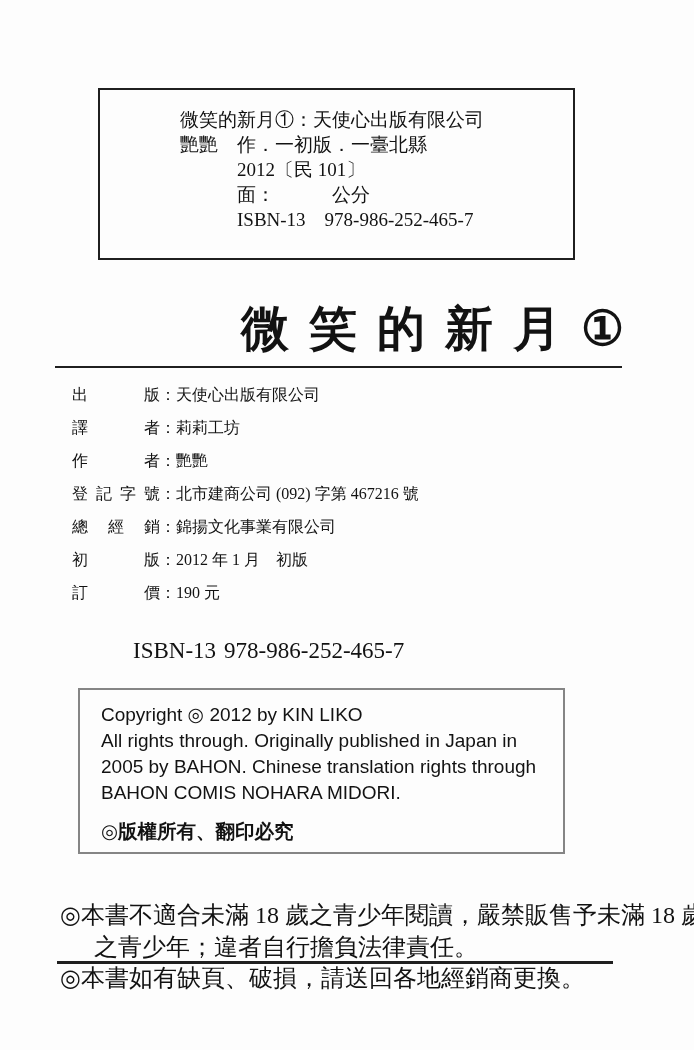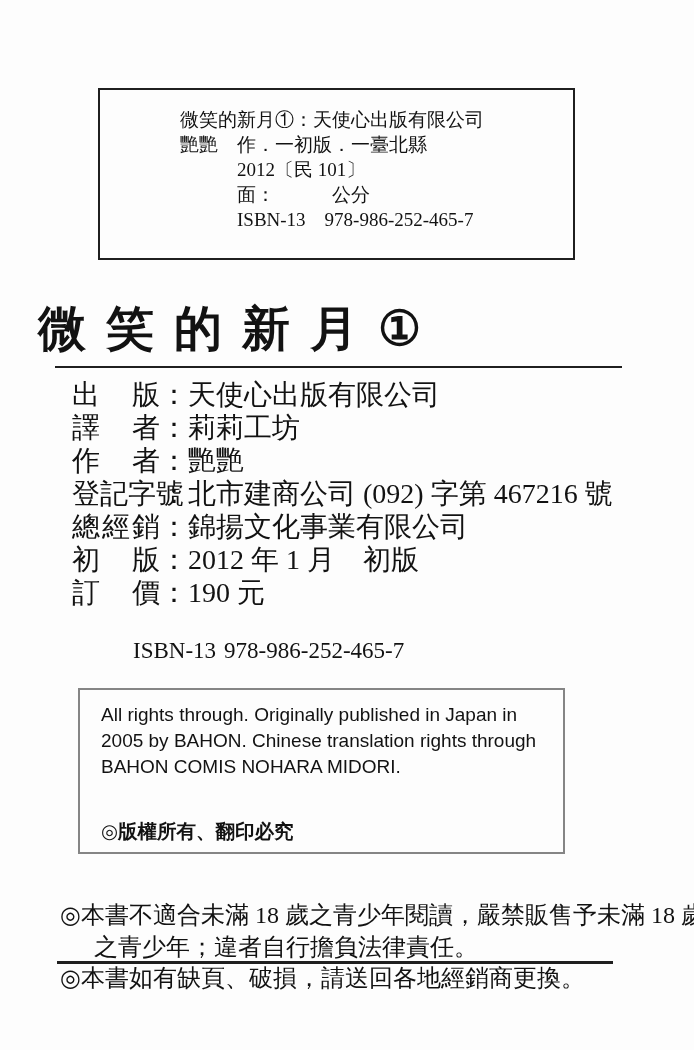--- a/index.html
+++ b/index.html
@@ -31,24 +31,24 @@
     margin: 17px 0 0 80px;
     font-size: 19px;
     line-height: 25px;
     white-space: nowrap;
   }
   .cip-line.indented { margin-left: 57px; }
 
   
   .main-title {
     position: absolute;
-    left: 38px;
+    left: 55px;
     top: 303px;
     width: 567px;
-    text-align: left;
+    text-align: right;
     font-weight: 700;
     font-size: 48px;
     line-height: 1.1;
     white-space: nowrap;
     padding-right: 14px;
     box-sizing: border-box;
   }
   .main-title .title-text { letter-spacing: 20px; }
   .main-title .volume-badge { margin-right: -16px; }
 
@@ -59,21 +59,21 @@
     width: 567px;
     height: 2px;
     background: #1f1f1f;
   }
 
   
   .details {
     position: absolute;
     left: 72px;
     top: 378px;
-    font-size: 28px;
+    font-size: 16px;
     line-height: 33px;
     white-space: nowrap;
   }
   .detail-label {
     display: inline-block;
     width: 88px;
     text-align: justify;
     text-align-last: justify;
   }
 
@@ -180,20 +180,21 @@
     <span class="detail-label">訂價</span><span class="detail-colon">：</span><span class="detail-value">190 元</span>
   </div>
 </div>
 
 <div class="isbn-line">
   <span class="isbn-label">ISBN-13</span><span class="isbn-value">978-986-252-465-7</span>
 </div>
 
 <div class="copyright-box">
   <div class="copy-lines">
+    <div class="copy-line">Copyright ◎ 2012 by KIN LIKO</div>
     <div class="copy-line">All rights through. Originally published in Japan in</div>
     <div class="copy-line">2005 by BAHON. Chinese translation rights through</div>
     <div class="copy-line">BAHON COMIS NOHARA MIDORI.</div>
   </div>
   <div class="copy-badges">
     <span>◎版權所有、翻印必究</span>
   </div>
 </div>
 
 <div class="notices">

